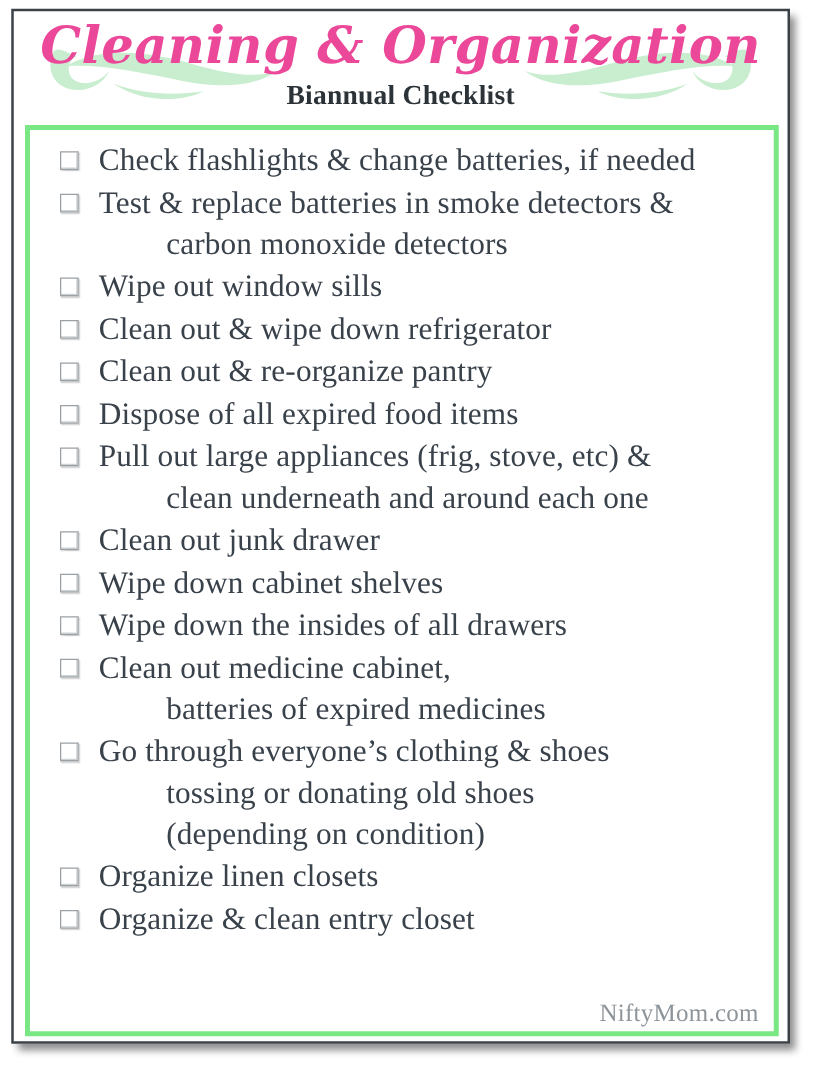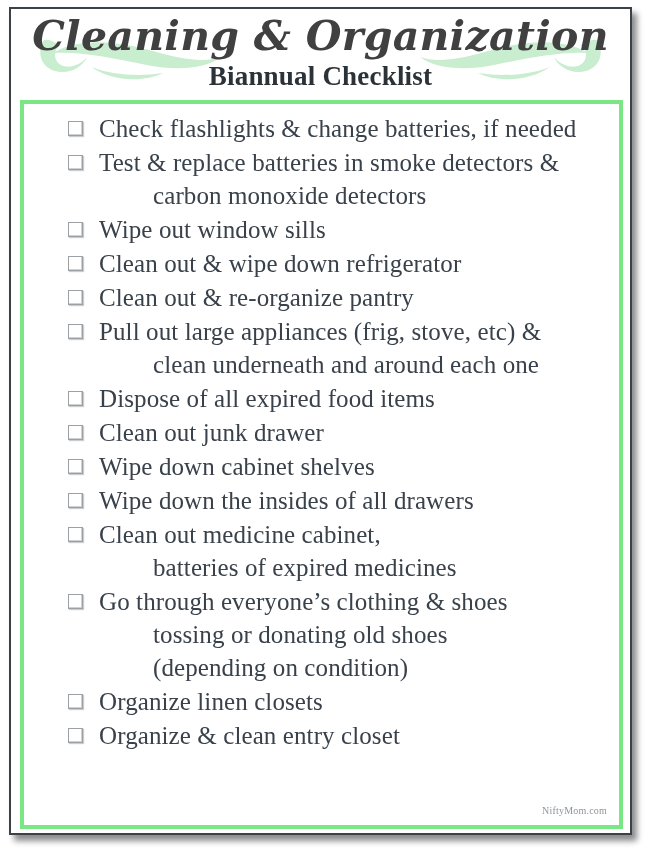--- a/index.html
+++ b/index.html
@@ -53,32 +53,32 @@
     left: 0;
     top: 4px;
     width: 619px;
     text-align: center;
     font-family: "DejaVu Serif", "Liberation Serif", serif;
     font-style: italic;
     font-weight: 700;
     font-size: 41px;
     line-height: 46px;
     letter-spacing: 0.3px;
-    color: #404040;
+    color: #ec4899;
     white-space: nowrap;
   }
   .title-sub {
     position: absolute;
     left: 0;
     top: 50px;
     width: 619px;
     text-align: center;
     font-family: "Liberation Serif", "DejaVu Serif", serif;
     font-weight: 700;
-    font-size: 27px;
+    font-size: 22px;
     line-height: 34px;
     letter-spacing: 0.2px;
     color: #2b3338;
     white-space: nowrap;
   }
 
   
   .green-panel {
     position: absolute;
     left: 20px;
@@ -94,21 +94,20 @@
   .list {
     position: absolute;
     left: 24px;
     top: 8px;
     width: 556px;
   }
   .item {
     display: flex;
     align-items: flex-start;
     margin-bottom: 1px;
-    margin-left: 20px;
   }
   .checkbox {
     flex: 0 0 auto;
     width: 15px;
     height: 15px;
     margin-top: 9px;
     margin-right: 16px;
     background: #ffffff;
     border: 1px solid #9aa0a4;
     box-shadow: inset -1px -1px 0 #cdd2d5, 1px 1px 1px rgba(0,0,0,0.20);
@@ -124,21 +123,21 @@
   .cont {
     display: block;
     padding-left: 54px;
   }
 
   
   .footer {
     position: absolute;
     right: 12px;
     bottom: 5px;
-    font-size: 10px;
+    font-size: 20px;
     line-height: 18px;
     color: #8d949a;
     letter-spacing: 0.2px;
   }
 </style>
 </head>
 <body>
 
 <div id="page">
 
@@ -179,25 +178,25 @@
         <div class="item">
           <div class="checkbox"></div>
           <div class="item-text"><span>Clean out &amp; wipe down refrigerator</span></div>
         </div>
         <div class="item">
           <div class="checkbox"></div>
           <div class="item-text"><span>Clean out &amp; re-organize pantry</span></div>
         </div>
         <div class="item">
           <div class="checkbox"></div>
+          <div class="item-text"><span>Dispose of all expired food items</span></div>
+        </div>
+        <div class="item">
+          <div class="checkbox"></div>
           <div class="item-text"><span>Pull out large appliances (frig, stove, etc) &amp;</span><span class="cont">clean underneath and around each one</span></div>
-        </div>
-        <div class="item">
-          <div class="checkbox"></div>
-          <div class="item-text"><span>Dispose of all expired food items</span></div>
         </div>
         <div class="item">
           <div class="checkbox"></div>
           <div class="item-text"><span>Clean out junk drawer</span></div>
         </div>
         <div class="item">
           <div class="checkbox"></div>
           <div class="item-text"><span>Wipe down cabinet shelves</span></div>
         </div>
         <div class="item">

